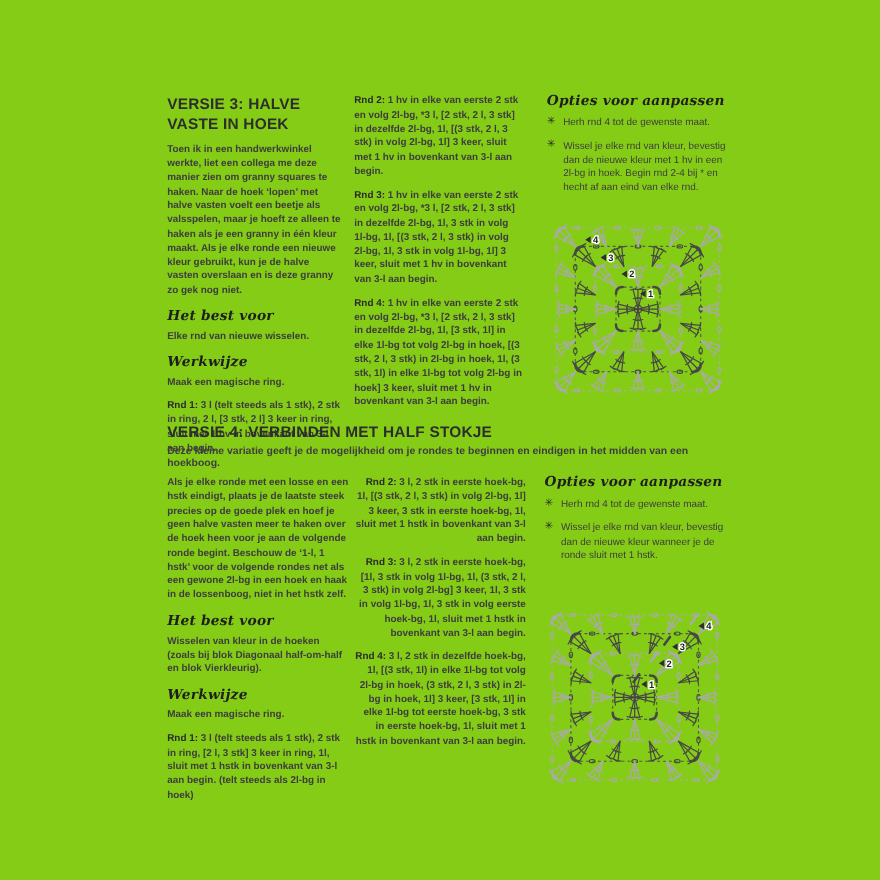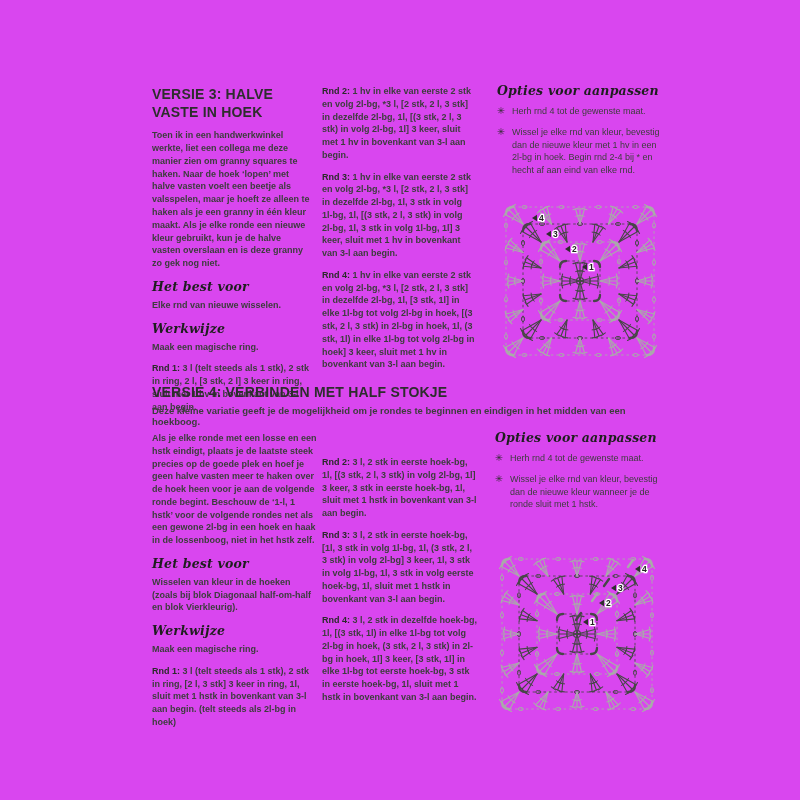--- a/index.html
+++ b/index.html
@@ -1,36 +1,36 @@
 <!DOCTYPE html>
 <html><head>
 <meta charset="utf-8">
 <style>
   html,body{margin:0;padding:0;background:#ffffff;}
-  .page{position:relative;width:800px;height:800px;background:#d946ef;overflow:hidden;
+  .page{position:relative;width:800px;height:800px;background:#84cc16;overflow:hidden;
         font-family:"Liberation Sans",sans-serif;color:#3d3d3d;}
   .col{position:absolute;font-size:9px;line-height:1.42;}
   .sec-title{font-size:14px;font-weight:bold;color:#2d2d2d;letter-spacing:.2px;
              margin:0 0 8px;line-height:1.3;font-family:"Liberation Sans",sans-serif;}
   .slab{font-family:"DejaVu Serif",serif;font-weight:bold;font-size:12.5px;color:#1e1e1e;
         margin:6px 0 5px;letter-spacing:.2px;line-height:1.2;font-style:italic;}
   .slab.first{margin-top:0;}
   p{margin:0 0 9px;font-weight:bold;}
   strong{color:#2a2a2a;}
   ul.opts{list-style:none;margin:7px 0 0;padding:0;}
   ul.opts li{display:flex;gap:7px;margin-bottom:8px;align-items:flex-start;}
   .bullet{flex:0 0 auto;font-size:9.5px;color:#2a2a2a;line-height:1.3;}
   .s1-col1{left:152px;top:85px;width:160px;}
   .s1-col2{left:322px;top:85px;width:153px;}
   .s1-col3{left:497px;top:83px;width:172px;}
   .s1-diagram{position:absolute;left:498px;top:197px;width:164px;height:164px;}
   .s2-head{position:absolute;left:152px;top:383px;width:480px;}
   .s2-head p{font-size:9.5px;margin:0;}
   .s2-col1{left:152px;top:432px;width:166px;}
-  .s2-col2{left:322px;top:456px;width:156px;}
+  .s2-col2{left:322px;top:432px;width:156px;text-align:right;}
   .s2-col3{left:495px;top:430px;width:172px;}
   .s2-diagram{position:absolute;left:495px;top:550px;width:168px;height:168px;}
   svg{display:block;}
 </style>
 </head>
 <body>
 
 <div class="page">
 
   <div class="col s1-col1">

